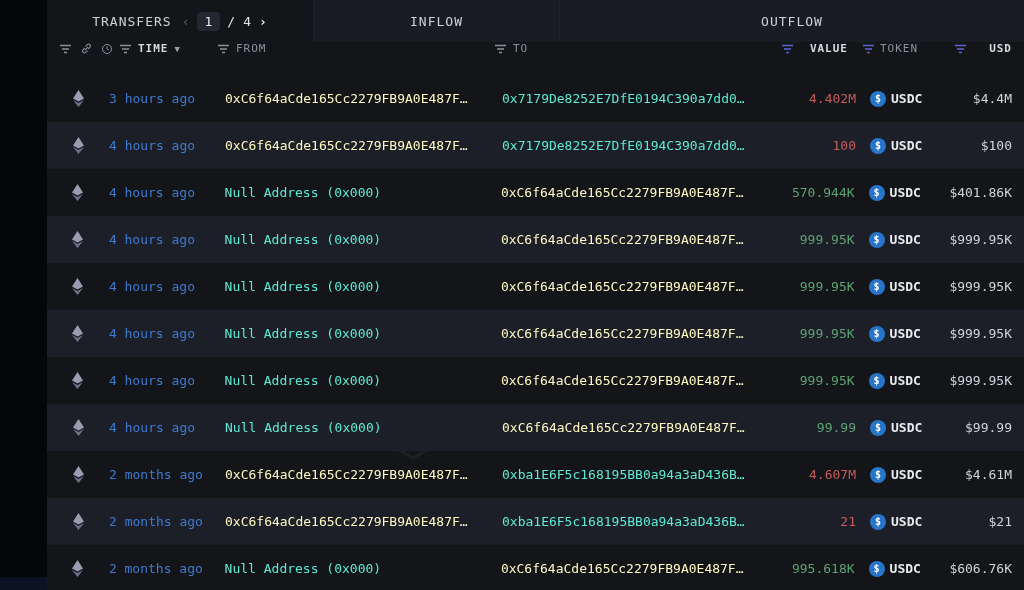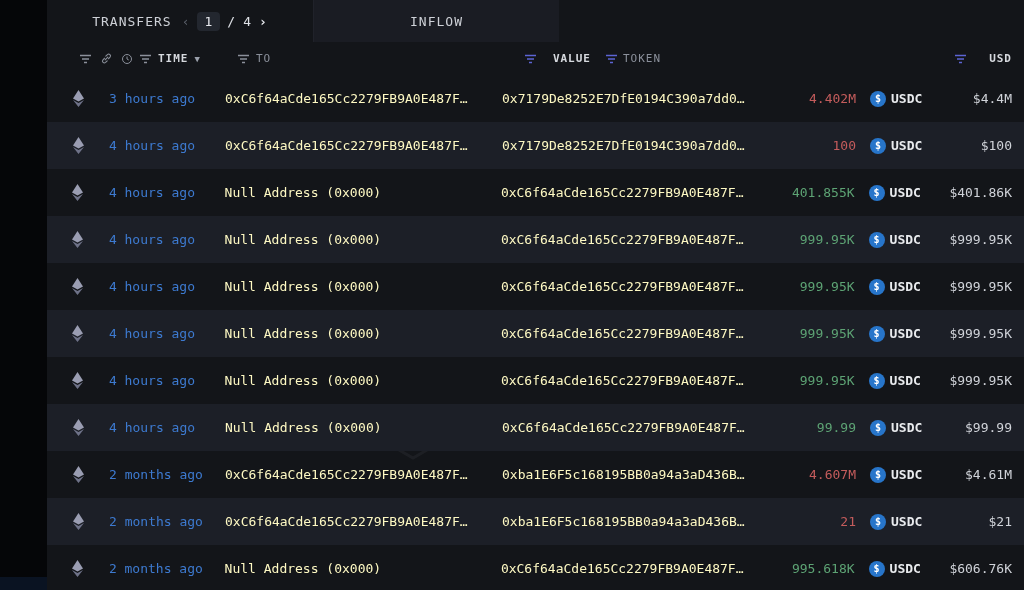--- a/index.html
+++ b/index.html
@@ -28,21 +28,21 @@
   .tab-inflow { width:246px; }
   .tab-outflow { flex:1; }
 
   .pager { display:flex; align-items:center; gap:7px; font-size:13px; }
   .pg-prev { color:#5c616b; cursor:pointer; }
   .pg-cur { background:#23272f; color:#e8eaee; border-radius:4px; padding:2px 7px; cursor:pointer; }
   .pg-sep, .pg-total { color:#dfe2e7; }
   .pg-next { color:#eef0f4; font-weight:bold; cursor:pointer; }
 
   
-  .thead { display:flex; align-items:center; height:33px; width:977px; padding-left:20px;
+  .thead { display:flex; align-items:flex-start; height:33px; width:977px; padding-left:0;
     color:#8b909b; font-size:11px; }
   .hicon { display:inline-flex; color:#8b909b; }
   .hicon.purple { color:#5c64d4; }
   .hlabel { letter-spacing:1px; }
   .hlabel.bright { color:#d6d9de; font-weight:bold; }
   .caret { color:#9aa0ab; font-size:9px; }
 
   
   .c-eth  { width:46px; display:flex; justify-content:center; align-items:center; }
   .c-time { width:120px; padding-left:8px; display:flex; align-items:center; gap:6px; }
@@ -54,21 +54,21 @@
   .thead .c-eth { justify-content:flex-start; padding-left:12px; gap:8px; }
 
   
   .rows { position:relative; width:977px; }
   .trow { display:flex; align-items:center; height:47px; width:977px; padding-left:8px;
     font-size:13px; position:relative; z-index:2; }
   .trow.even { background:#1c1f27; }
   .t-time { color:#3d7ad0; cursor:pointer; }
   .addr { cursor:pointer; }
   .addr.dim { color:#fef9c3; }
-  .addr.bright { color:#fef9c3; }
+  .addr.bright { color:#5eead4; }
   .t-val.in { color:#5da374; }
   .t-val.out { color:#c45c5c; }
   .t-token { color:#e9ebee; font-weight:bold; }
   .t-usd { color:#d0d3d9; }
 
   .usdc-badge { width:16px; height:16px; border-radius:50%; background:#2775ca; color:#fff;
     font-size:10px; font-weight:bold; display:inline-flex; align-items:center; justify-content:center; flex:0 0 16px; }
 
   
   .watermark { position:absolute; left:340px; top:408px; z-index:1; display:flex; align-items:center; gap:14px;
@@ -94,20 +94,23 @@
           <span class="pg-prev">‹</span>
           <span class="pg-cur">1</span>
           <span class="pg-sep">/</span>
           <span class="pg-total">4</span>
           <span class="pg-next">›</span>
         </span>
       </div>
       <div class="tab tab-inflow">
         <span>INFLOW</span>
       </div>
+      <div class="tab tab-outflow">
+        <span>OUTFLOW</span>
+      </div>
     </div>
 
     <div class="thead">
       <div class="c-eth">
         <span class="hicon">
           <svg width="13" height="10" viewBox="0 0 13 10">
               <path d="M1 1.5h11M3 5h7M5 8.5h3" stroke="currentColor" stroke-width="1.4" fill="none"></path>
             </svg>
         </span>
         <span class="hicon">
@@ -124,20 +127,28 @@
             </svg>
         </span>
         <span class="hicon">
           <svg width="13" height="10" viewBox="0 0 13 10">
               <path d="M1 1.5h11M3 5h7M5 8.5h3" stroke="currentColor" stroke-width="1.4" fill="none"></path>
             </svg>
         </span>
         <span class="hlabel bright">TIME</span>
         <span class="caret">▼</span>
       </div>
+      <div class="c-from">
+        <span class="hicon">
+          <svg width="13" height="10" viewBox="0 0 13 10">
+              <path d="M1 1.5h11M3 5h7M5 8.5h3" stroke="currentColor" stroke-width="1.4" fill="none"></path>
+            </svg>
+        </span>
+        <span class="hlabel">FROM</span>
+      </div>
       <div class="c-to">
         <span class="hicon">
           <svg width="13" height="10" viewBox="0 0 13 10">
               <path d="M1 1.5h11M3 5h7M5 8.5h3" stroke="currentColor" stroke-width="1.4" fill="none"></path>
             </svg>
         </span>
         <span class="hlabel">TO</span>
       </div>
       <div class="c-val">
         <span class="hicon purple">
@@ -237,21 +248,21 @@
     <div class="c-time">
             <span class="t-time">4 hours ago</span>
           </div>
     <div class="c-from">
             <span class="addr bright">Null Address (0x000)</span>
           </div>
     <div class="c-to">
             <span class="addr dim">0xC6f64aCde165Cc2279FB9A0E487F…</span>
           </div>
     <div class="c-val">
-            <span class="t-val in">401.855K</span>
+            <span class="t-val in">570.944K</span>
           </div>
     <div class="c-tok">
       <span class="usdc-badge">$</span>
       <span class="t-token">USDC</span>
     </div>
     <div class="c-usd">
             <span class="t-usd">$401.86K</span>
           </div>
   </div>
         <div class="trow even">

